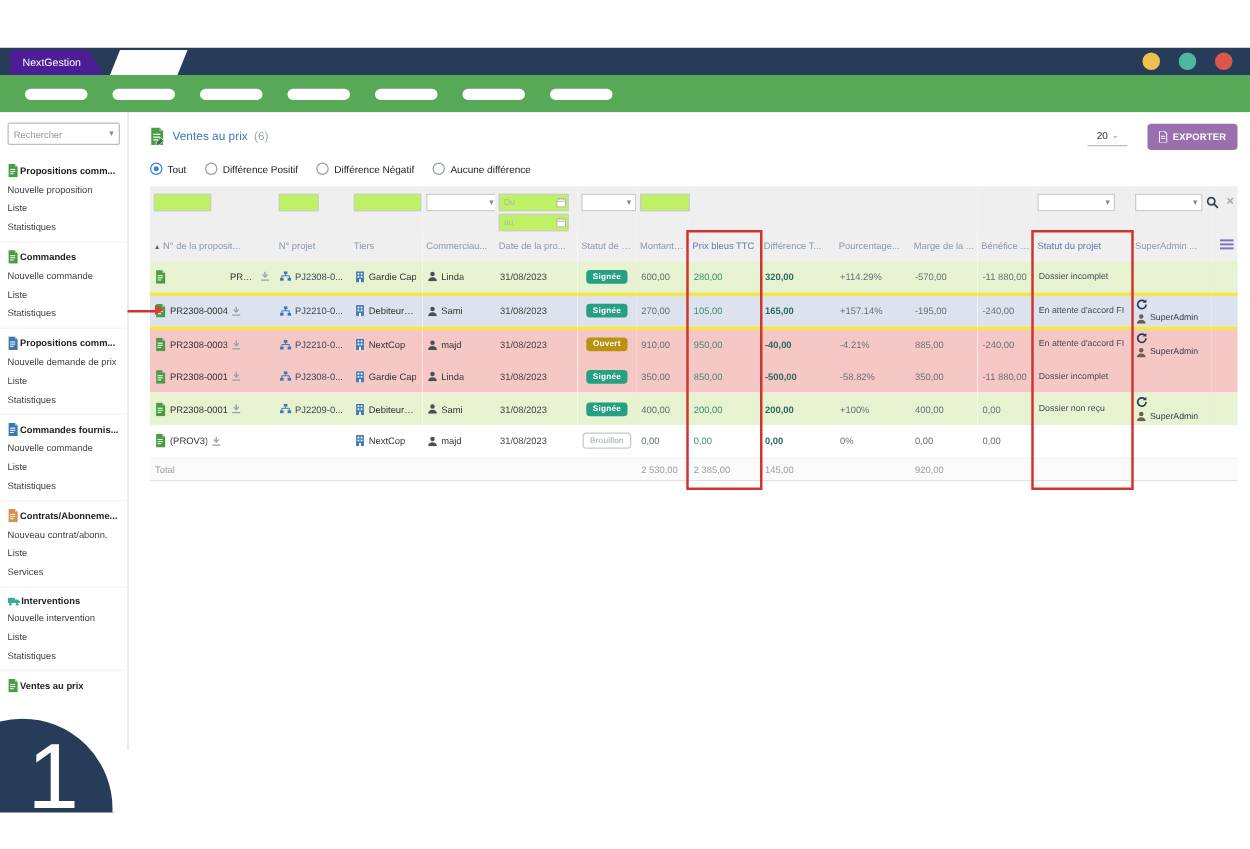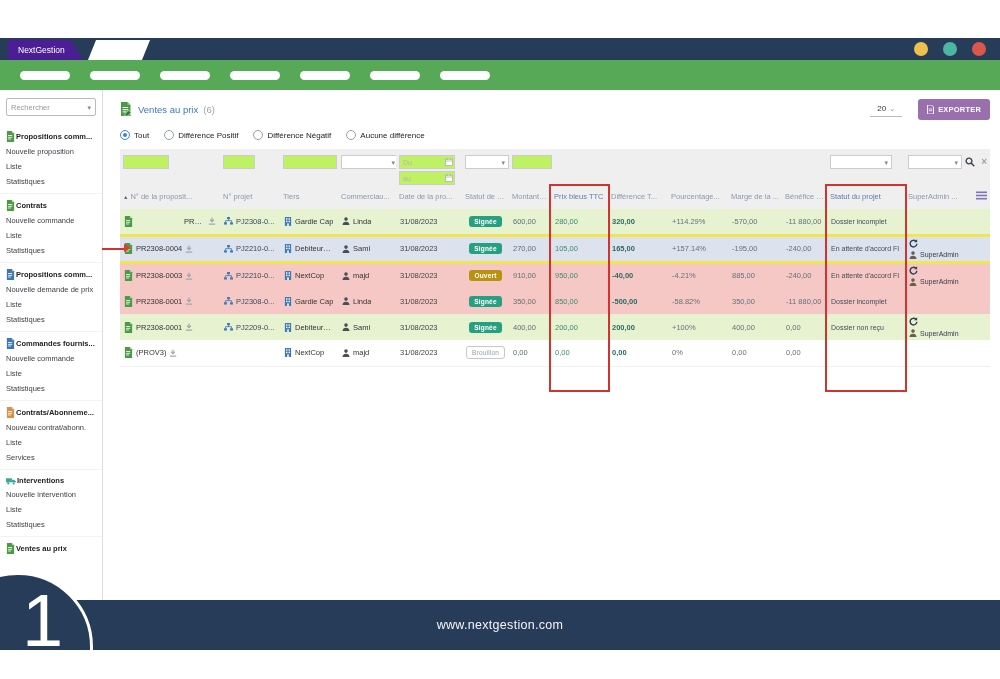--- a/index.html
+++ b/index.html
@@ -140,21 +140,21 @@
             <div class="sec-title">
               <span class="icon">
                 <svg width="9" height="11" viewBox="0 0 10 12">
                   <path d="M1 0h5.5L9 2.5V12H1z" fill="#4a9b44"></path>
                   <path d="M6.5 0L9 2.5H6.5z" fill="rgba(255,255,255,.5)"></path>
                   <rect x="2.3" y="4.5" width="4.6" height="0.9" fill="#fff"></rect>
                   <rect x="2.3" y="6.4" width="4.6" height="0.9" fill="#fff"></rect>
                   <rect x="2.3" y="8.3" width="3.2" height="0.9" fill="#fff"></rect>
                 </svg>
               </span>
-              <span>Contrats</span>
+              <span>Commandes</span>
             </div>
             <div class="sec-item">Nouvelle commande</div>
             <div class="sec-item">Liste</div>
             <div class="sec-item">Statistiques</div>
           </div>
           <div class="sec">
             <div class="sec-title">
               <span class="icon">
                 <svg width="9" height="11" viewBox="0 0 10 12">
                   <path d="M1 0h5.5L9 2.5V12H1z" fill="#3d78b5"></path>
@@ -862,29 +862,38 @@
                 <td class="right c-montant">0,00</td>
                 <td class="right c-prix">0,00</td>
                 <td class="right c-diff">0,00</td>
                 <td class="right c-pct">0%</td>
                 <td class="right c-marge">0,00</td>
                 <td class="right c-ben">0,00</td>
                 <td class="c-statutproj"></td>
                 <td></td>
                 <td></td>
               </tr>
+              <tr class="total-row">
+                <td colspan="6">Total</td>
+                <td class="right">2 530,00</td>
+                <td class="right">2 385,00</td>
+                <td class="right">145,00</td>
+                <td></td>
+                <td class="right">920,00</td>
+                <td></td>
+                <td></td>
+                <td></td>
+                <td></td>
+              </tr>
             </tbody>
         </table>
         <div class="redbox" id="rb1" style="left: 429px; top: 35px; width: 57px; height: 204px;"></div>
         <div class="redbox" id="rb2" style="left: 705px; top: 35px; width: 78px; height: 204px;"></div>
         <div class="red-arrow" id="arrow" style="left: -18px; width: 23px; top: 98.5px; background: rgb(207, 52, 48);"></div>
       </div>
     </main>
   </div>
 
-  <div class="footerbar">
-    <span>www.nextgestion.com</span>
-  </div>
   <div class="page-circle">
     <span class="n">1</span>
   </div>
 
 </div>
 
 </body></html>

